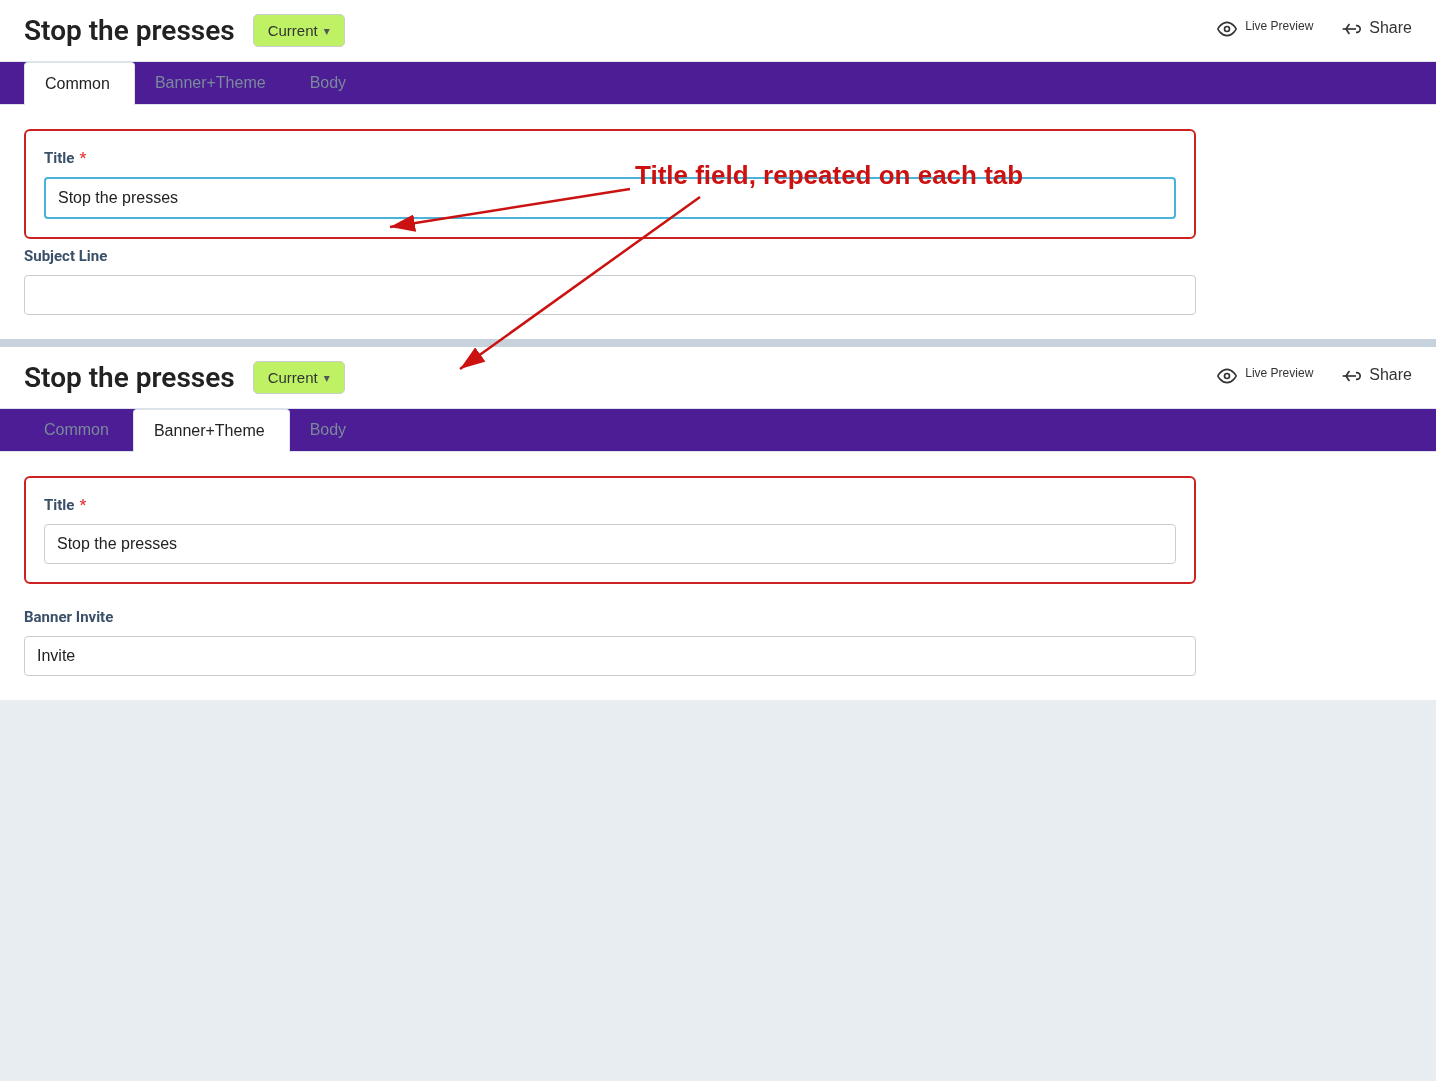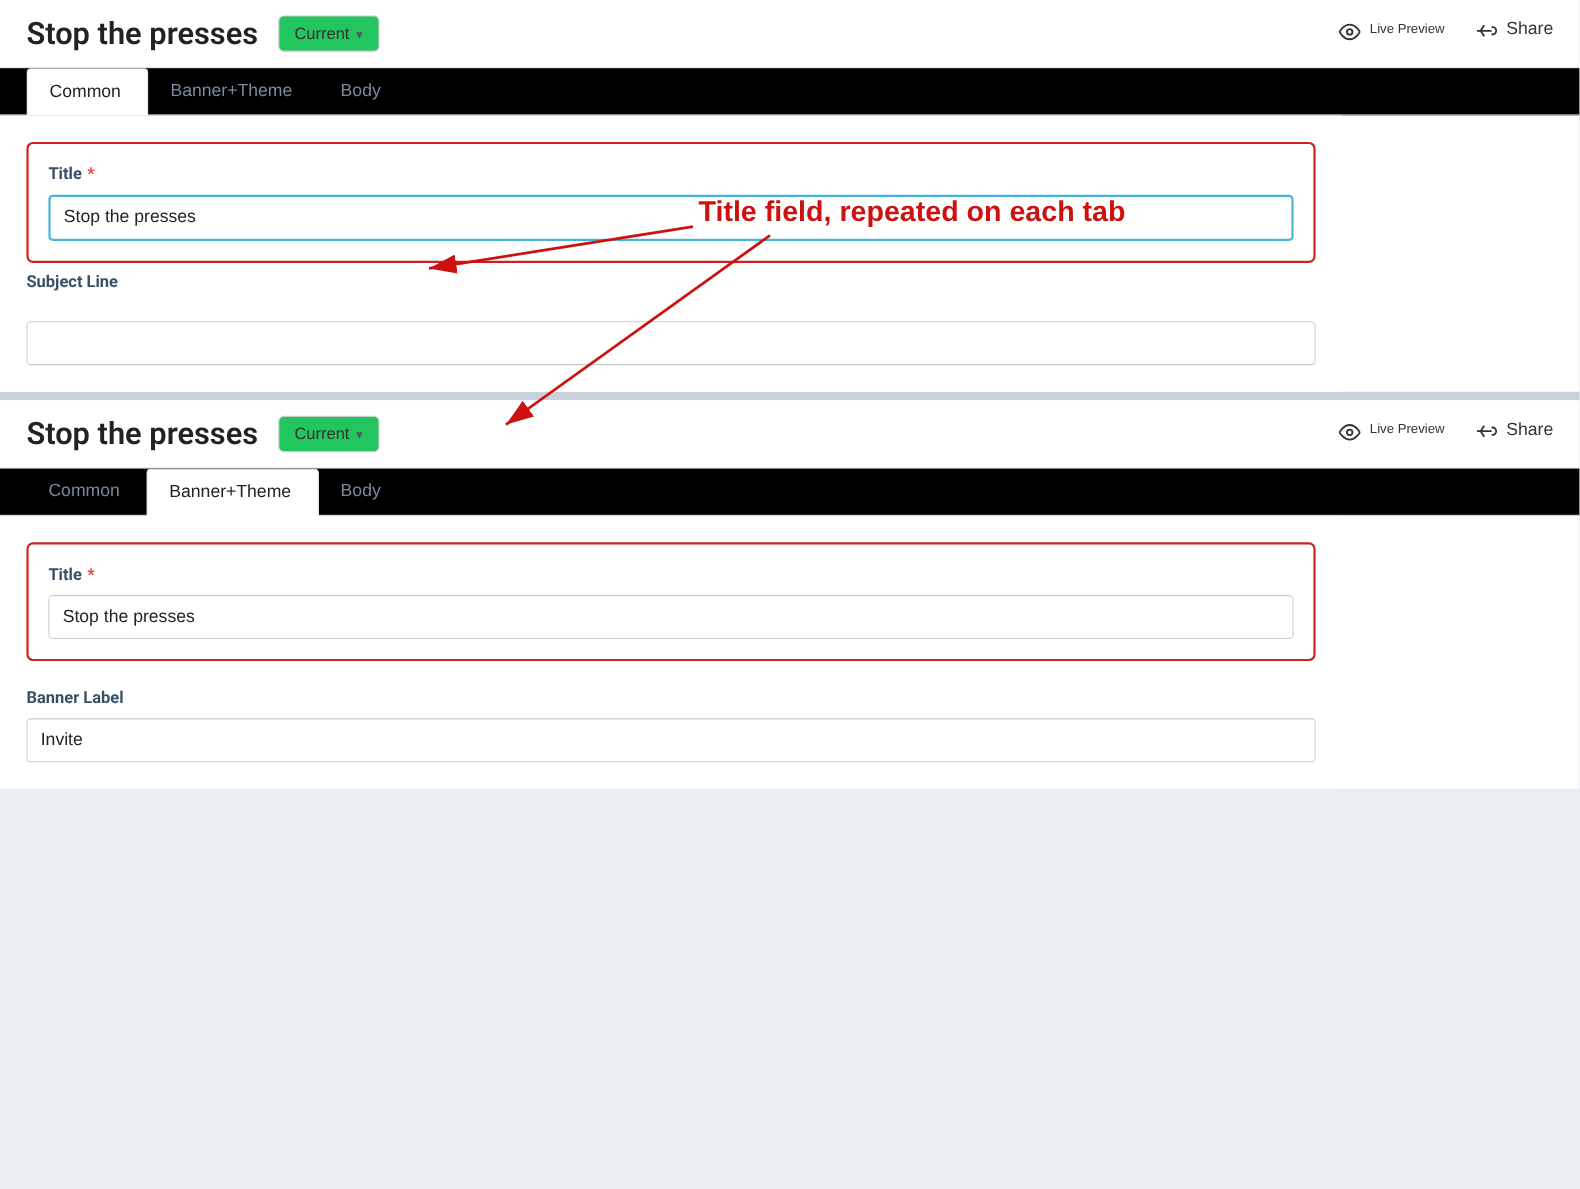--- a/index.html
+++ b/index.html
@@ -34,21 +34,21 @@
       margin-right: 18px;
     }
     .version-btn {
       display: flex;
       align-items: center;
       border: 1px solid #ccc;
       border-radius: 5px;
       padding: 7px 14px;
       font-size: 15px;
       color: #333;
-      background: #22c55e;
+      background: #bef264;
       cursor: pointer;
       gap: 6px;
     }
     .version-btn .chevron { font-size: 12px; color: #555; }
     .header-right {
       margin-left: auto;
       display: flex;
       align-items: center;
       gap: 28px;
     }
@@ -72,21 +72,21 @@
       background: none;
       border: none;
     }
     .eye-icon svg, .share-icon svg { width: 20px; height: 20px; }
 
     
     .tabs {
       display: flex;
       align-items: flex-end;
       padding: 0 0 0 24px;
-      background: #000000;
+      background: #4c1d95;
       border-bottom: 1px solid #dde3ea;
     }
     .tab {
       padding: 12px 24px 12px 20px;
       font-size: 16px;
       cursor: pointer;
       color: #7a8a9a;
       border: none;
       background: transparent;
       position: relative;
@@ -147,21 +147,21 @@
     }
 
     
     .subject-section {
       margin-top: 0;
     }
     .subject-label {
       font-size: 15px;
       font-weight: 700;
       color: #3a5068;
-      margin-bottom: 27px;
+      margin-bottom: 10px;
     }
 
     
     .panel-divider {
       height: 8px;
       background: #c8d2dc;
       width: 100%;
     }
 
     
@@ -314,17 +314,17 @@
 
     <div class="title-section-box">
       <div class="field-label">
         <span>Title</span>
         <span class="required-star">*</span>
       </div>
       <input class="field-input-plain" type="text" value="Stop the presses" style="">
     </div>
 
     <div class="banner-section">
-      <div class="banner-label-text">Banner Label</div>
+      <div class="banner-label-text">Banner Invite</div>
       <input class="field-input-plain" type="text" value="Invite" style="">
     </div>
   </div>
 </div>
 
 </body></html>

